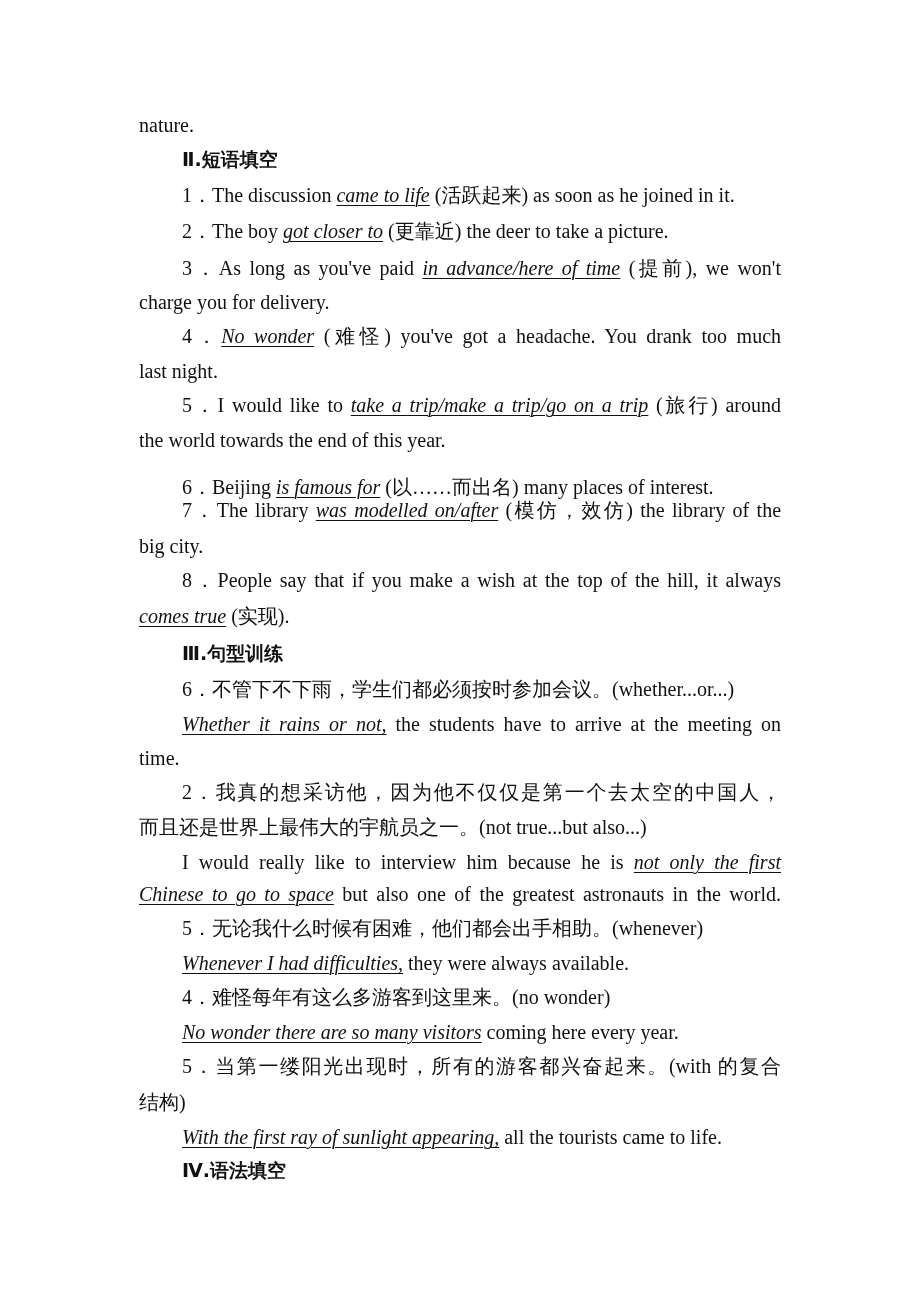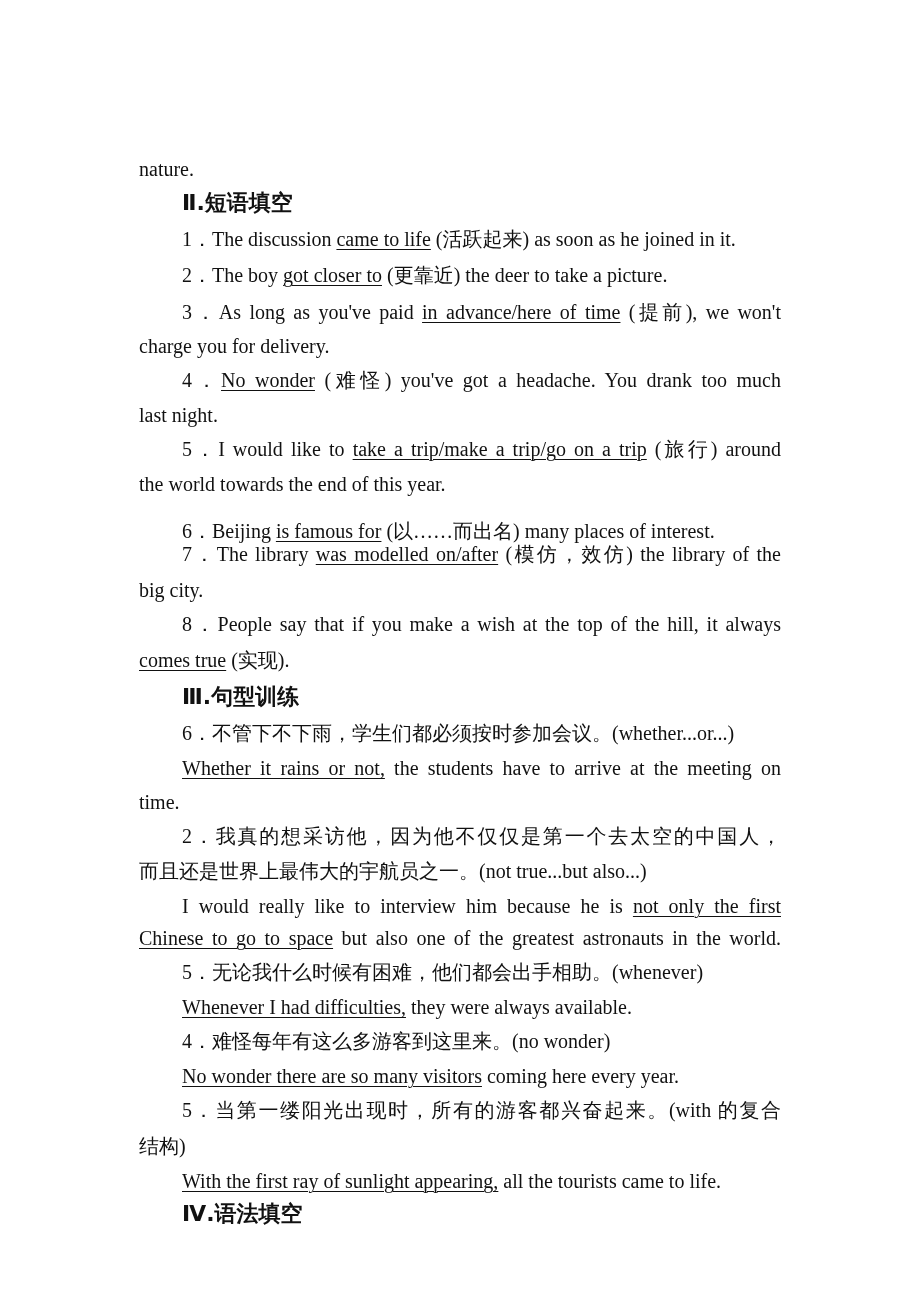--- a/index.html
+++ b/index.html
@@ -1,24 +1,24 @@
 <!DOCTYPE html>
 <html><head>
 <meta charset="utf-8">
 <style>
   html, body { margin: 0; padding: 0; background: #ffffff; }
   body { width: 920px; height: 1302px; position: relative; overflow: hidden;
          font-family: "Liberation Serif", "DejaVu Serif", serif; color: #111; }
   .page { position: absolute; left: 139px; top: 0; width: 642px; }
-  .line { position: absolute; left: 0; font-size: 20px; line-height: 24px; white-space: nowrap; margin-top: 44px; }
+  .line { position: absolute; left: 0; font-size: 20px; line-height: 24px; white-space: nowrap; }
   .ind { left: 43px; }
   .just { width: 642px; text-align: justify; text-align-last: justify; white-space: normal; }
   .just.ind { width: 599px; }
-  .heading { font-family: "DejaVu Sans", "Liberation Sans", sans-serif; font-weight: bold; font-size: 22px; left: 43px; }
-  u { text-decoration: underline; text-underline-offset: 3px; text-decoration-thickness: 1px; }
+  .heading { font-family: "DejaVu Sans", "Liberation Sans", sans-serif; font-weight: bold; font-size: 19px; left: 43px; }
+  u { text-decoration: underline; text-underline-offset: 3px; text-decoration-thickness: 1px; font-style: italic; }
 </style>
 </head>
 <body>
 
 <div class="page">
   <div class="line" style="top:113px">nature.</div>
 
   <div class="line heading" style="top:147px">Ⅱ.短语填空</div>
 
   <div class="line ind" style="top:183px"><span>1．</span><span>The discussion </span><u>came to life</u><span> (活跃起来) as soon as he joined in it.</span></div>

